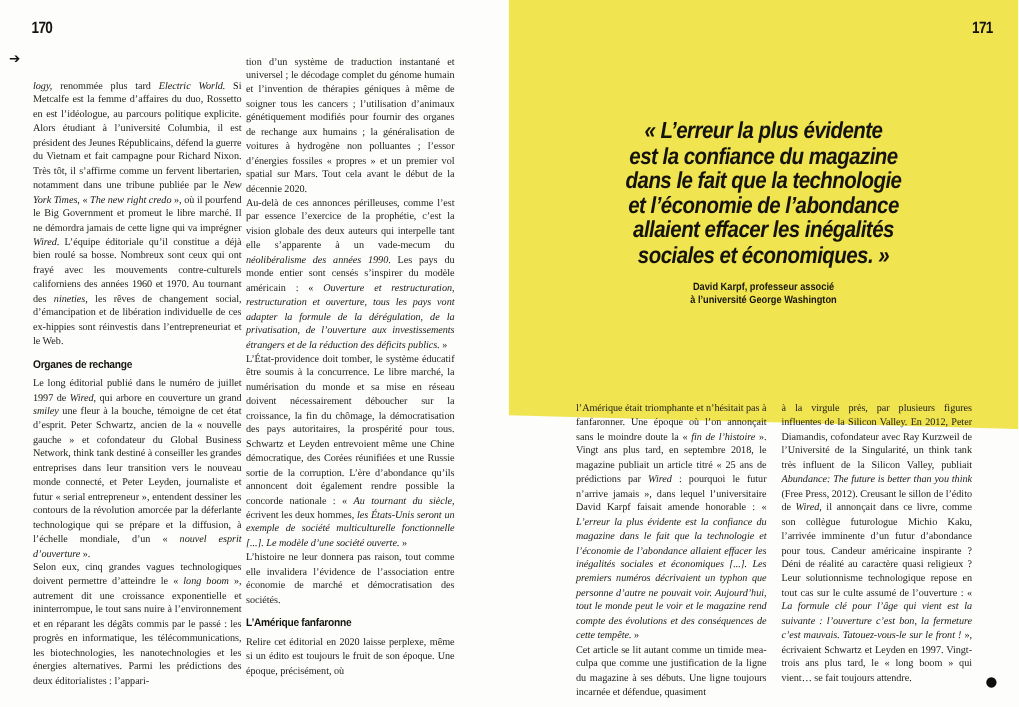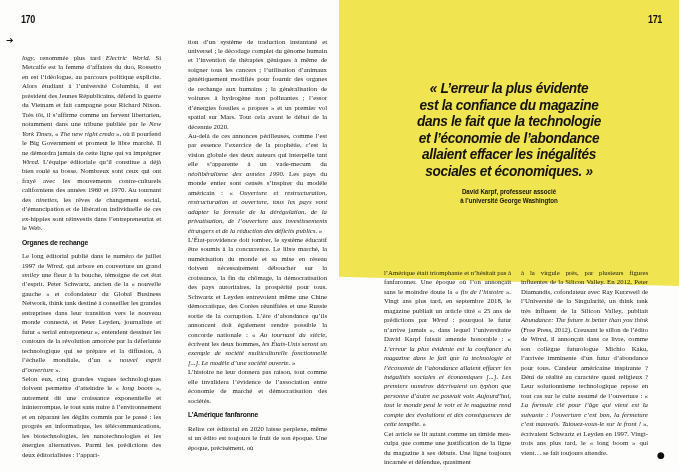--- a/index.html
+++ b/index.html
@@ -50,21 +50,21 @@
     letter-spacing:-0.03px;hyphens:auto;-webkit-hyphens:auto;
   }
   .col p{margin:0;}
   .col .it{font-style:italic;}
   .col .colhead{
     font-family:"Liberation Sans", sans-serif;font-weight:bold;font-style:normal;
     font-size:7.4px;letter-spacing:-0.2px;margin:5px 0 4px;color:#14120e;
     transform:scaleX(.92);transform-origin:left center;
   }
   #col1{left:22px;top:53px;width:139px;height:432px;}
-  #col2{left:188px;top:36.5px;width:139px;height:432px;}
+  #col2{left:164px;top:36.5px;width:139px;height:432px;}
   #col3{left:384px;top:268px;width:127px;height:200px;}
   #col4{left:521px;top:268px;width:127px;height:200px;}
   .end-mark{
     position:absolute;left:657px;top:451px;z-index:2;
     font-size:9px;line-height:9px;color:#0f0e0b;
     font-family:"DejaVu Sans", sans-serif;
   }
 </style>
 </head>
 <body>

